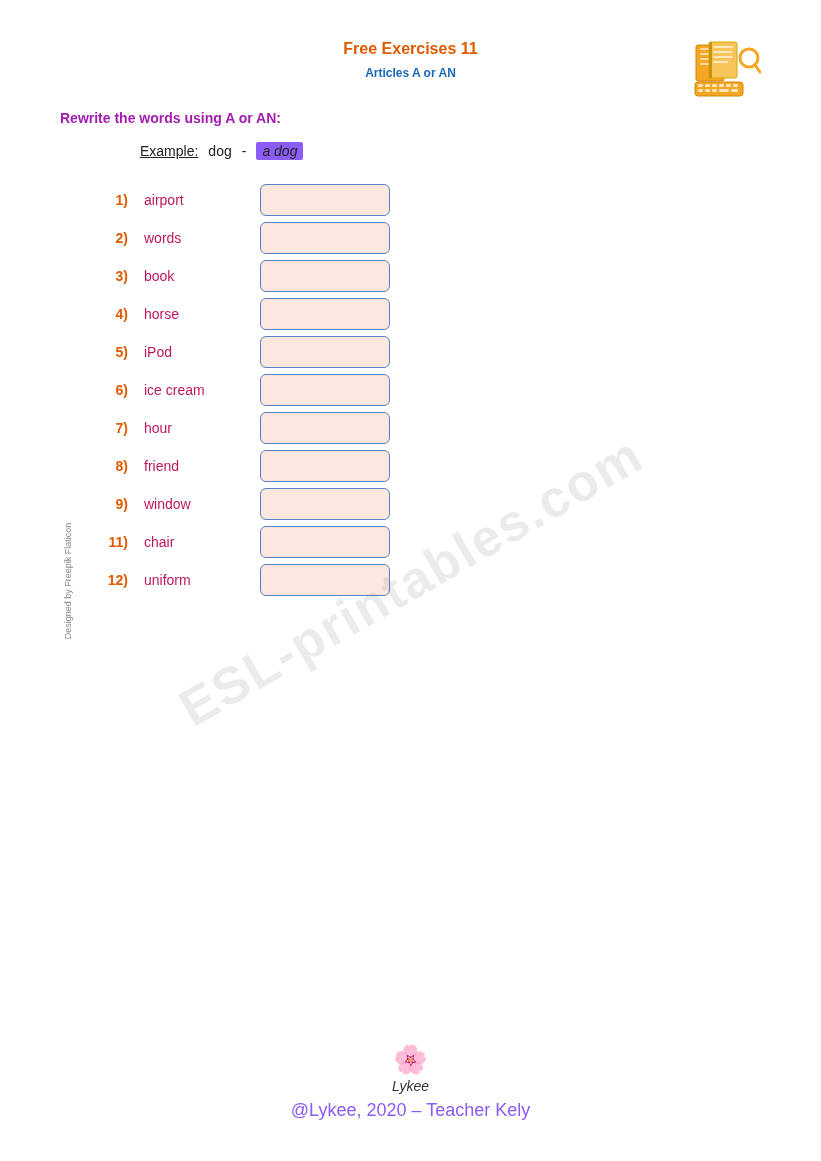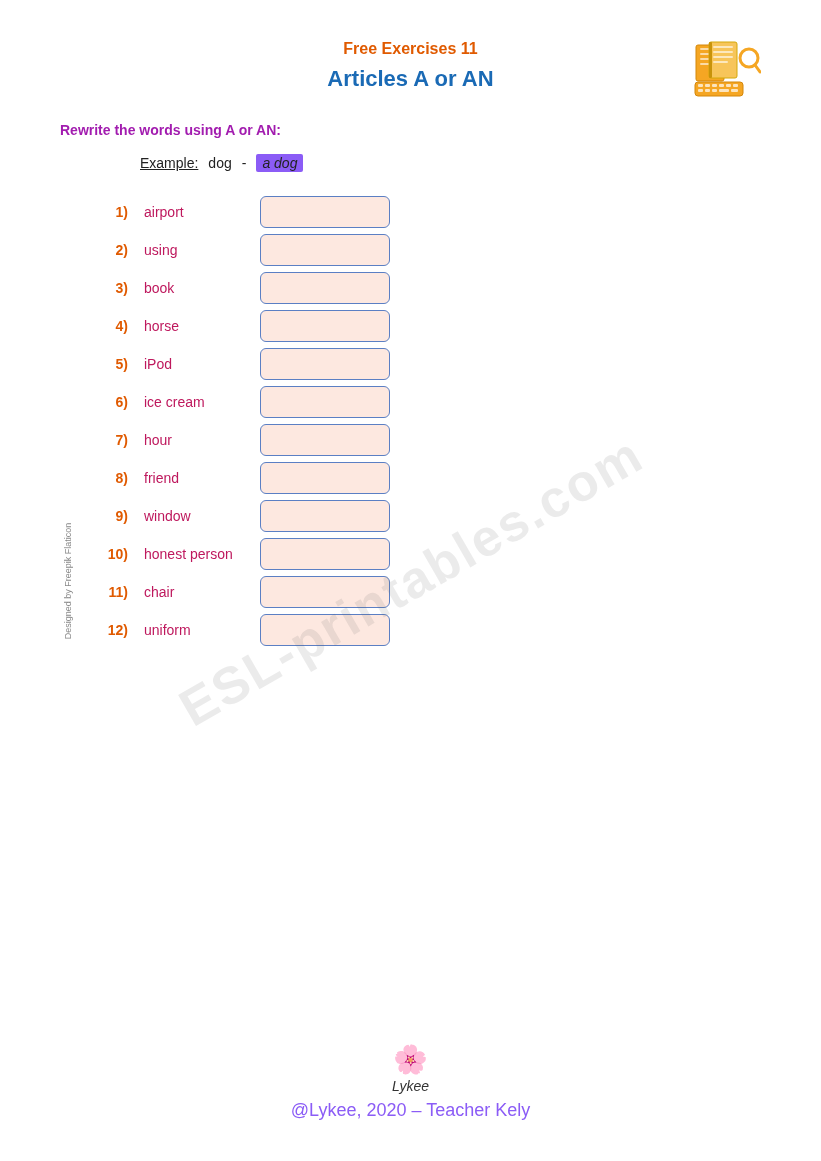--- a/index.html
+++ b/index.html
@@ -51,21 +51,21 @@
     }
 
     .title-top {
       color: #e05a00;
       font-size: 16px;
       font-weight: bold;
     }
 
     .title-main {
       color: #1a6ab5;
-      font-size: 22px;
+      font-size: 12px;
       font-weight: bold;
     }
 
     .header-icon {
       position: absolute;
       right: 0;
       top: 0;
     }
 
     .book-icon {
@@ -252,21 +252,21 @@
   </div>
 
   <div class="exercise-list">
   <div class="exercise-row">
         <span class="item-number">1)</span>
         <span class="item-word">airport</span>
         <div class="answer-box"></div>
       </div>
       <div class="exercise-row">
         <span class="item-number">2)</span>
-        <span class="item-word">using</span>
+        <span class="item-word">words</span>
         <div class="answer-box"></div>
       </div>
       <div class="exercise-row">
         <span class="item-number">3)</span>
         <span class="item-word">book</span>
         <div class="answer-box"></div>
       </div>
       <div class="exercise-row">
         <span class="item-number">4)</span>
         <span class="item-word">horse</span>
@@ -288,25 +288,20 @@
         <div class="answer-box"></div>
       </div>
       <div class="exercise-row">
         <span class="item-number">8)</span>
         <span class="item-word">friend</span>
         <div class="answer-box"></div>
       </div>
       <div class="exercise-row">
         <span class="item-number">9)</span>
         <span class="item-word">window</span>
-        <div class="answer-box"></div>
-      </div>
-      <div class="exercise-row">
-        <span class="item-number">10)</span>
-        <span class="item-word">honest person</span>
         <div class="answer-box"></div>
       </div>
       <div class="exercise-row">
         <span class="item-number">11)</span>
         <span class="item-word">chair</span>
         <div class="answer-box"></div>
       </div>
       <div class="exercise-row">
         <span class="item-number">12)</span>
         <span class="item-word">uniform</span>

